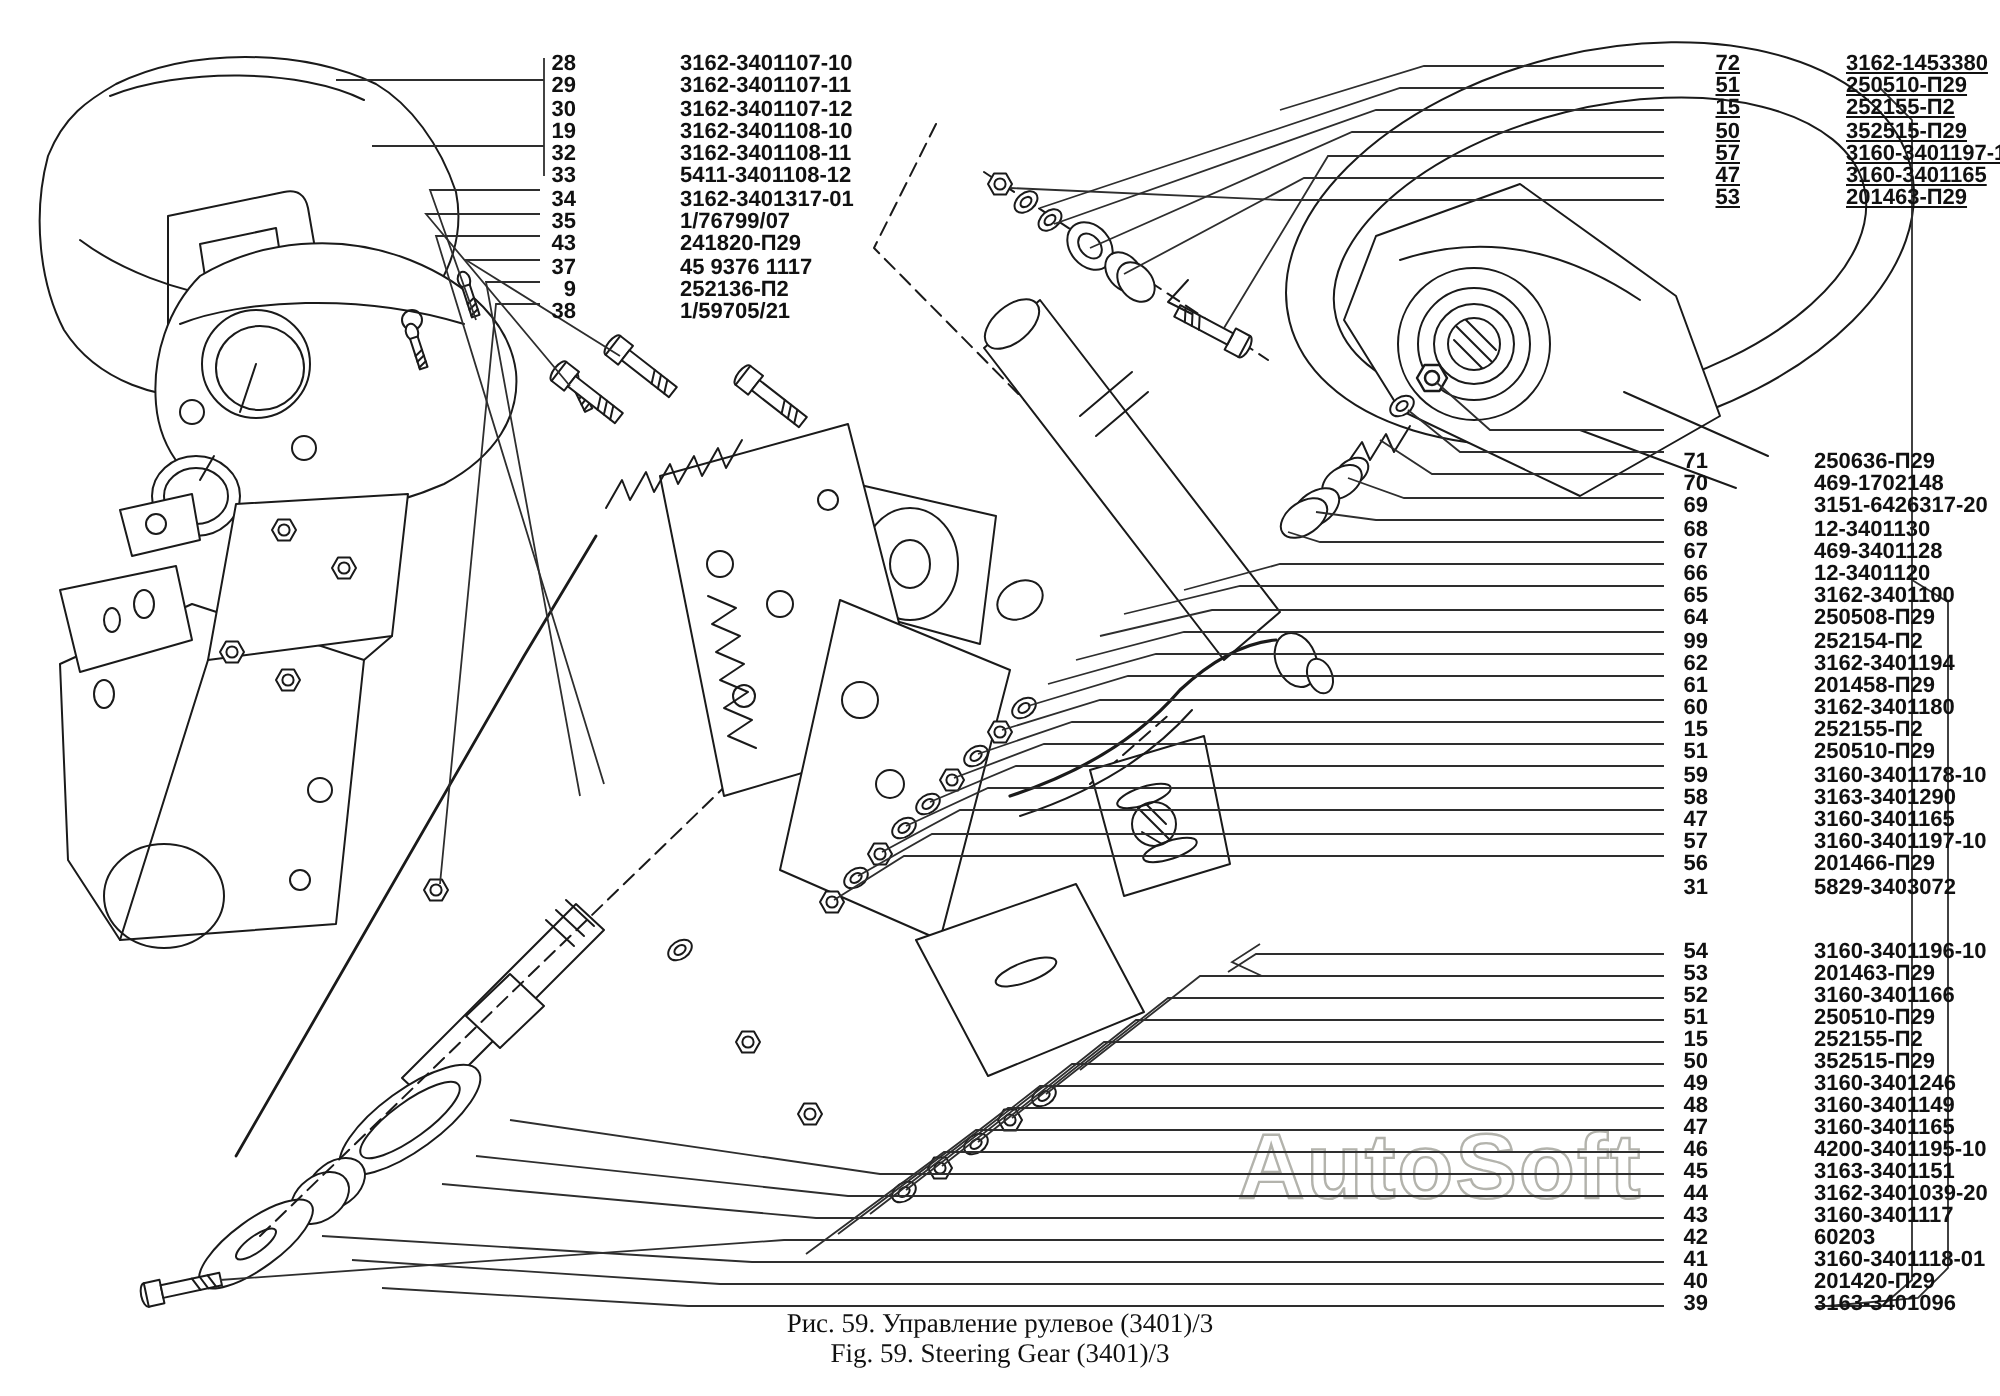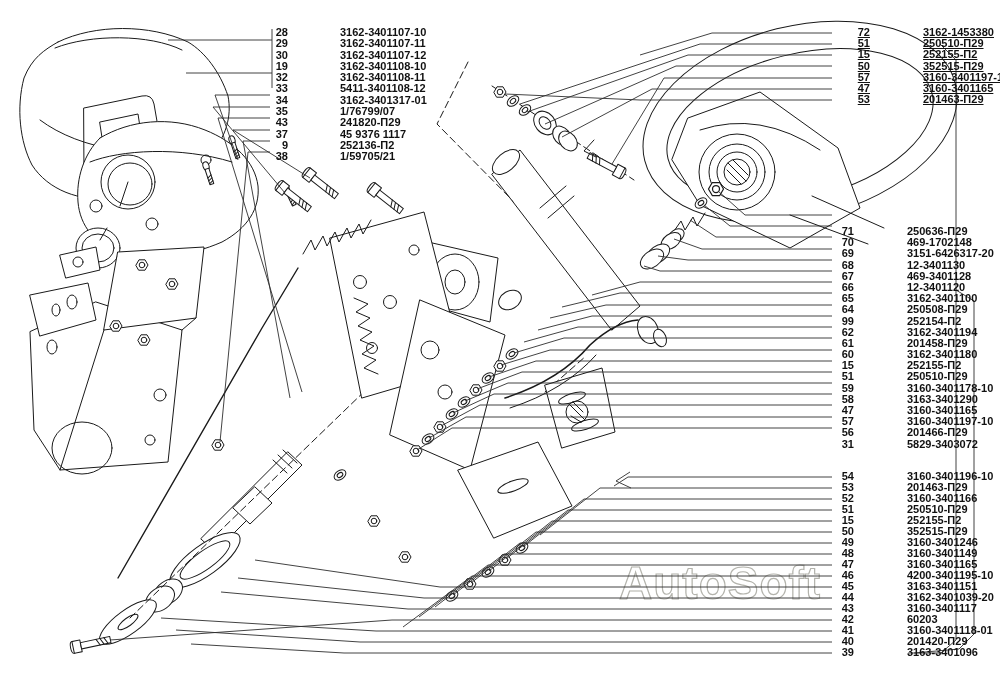--- a/index.html
+++ b/index.html
@@ -582,14 +582,18 @@
       <span class="num">40</span>
       <span class="part">201420-П29</span>
     </div>
 
     <div class="row">
       <span class="num">39</span>
       <span class="part">3163-3401096</span>
     </div>
   </div>
 
-
+<div class="caption">
+  <div>Рис. 59. Управление рулевое (3401)/3</div>
+  <div>Fig. 59. Steering Gear (3401)/3</div>
 </div>
 
+</div>
+
 </body></html>

